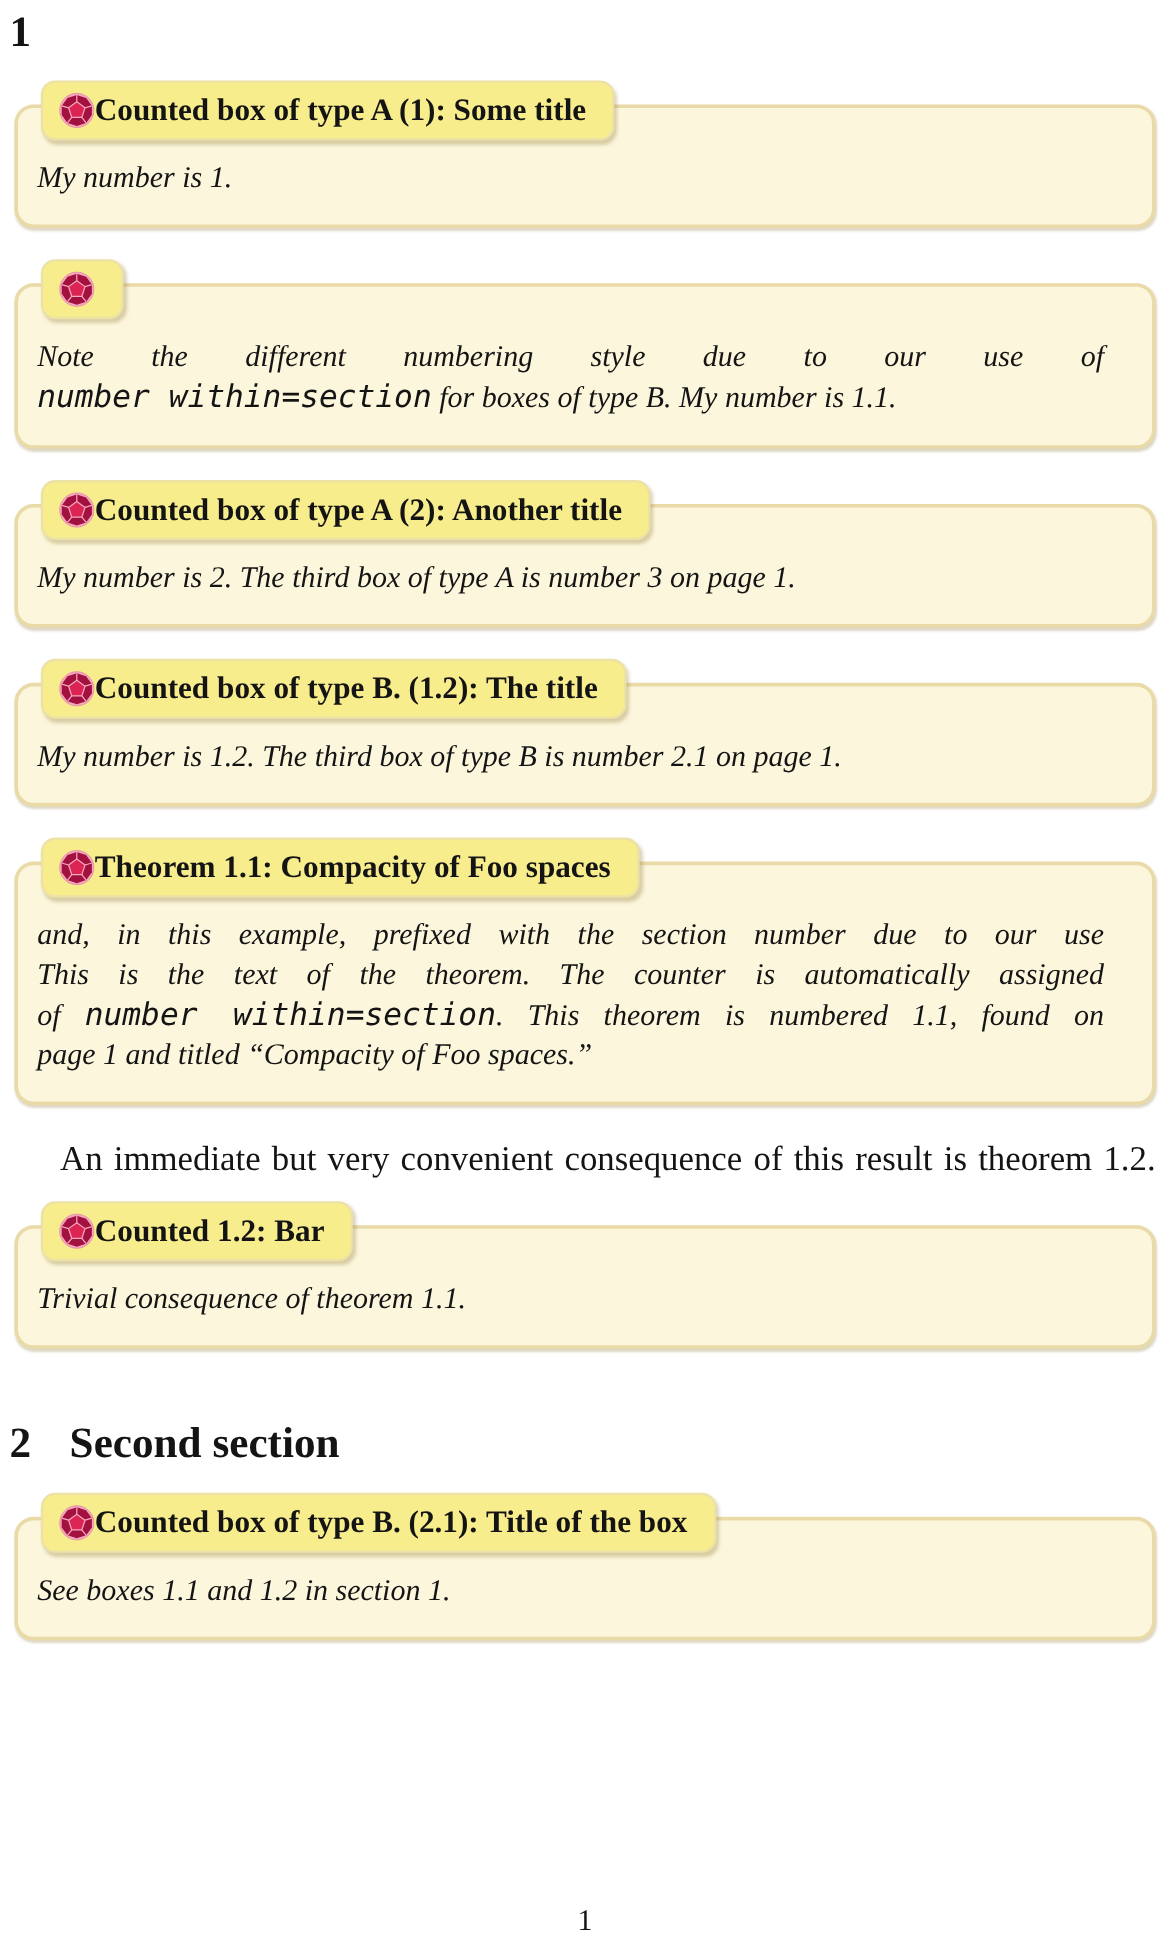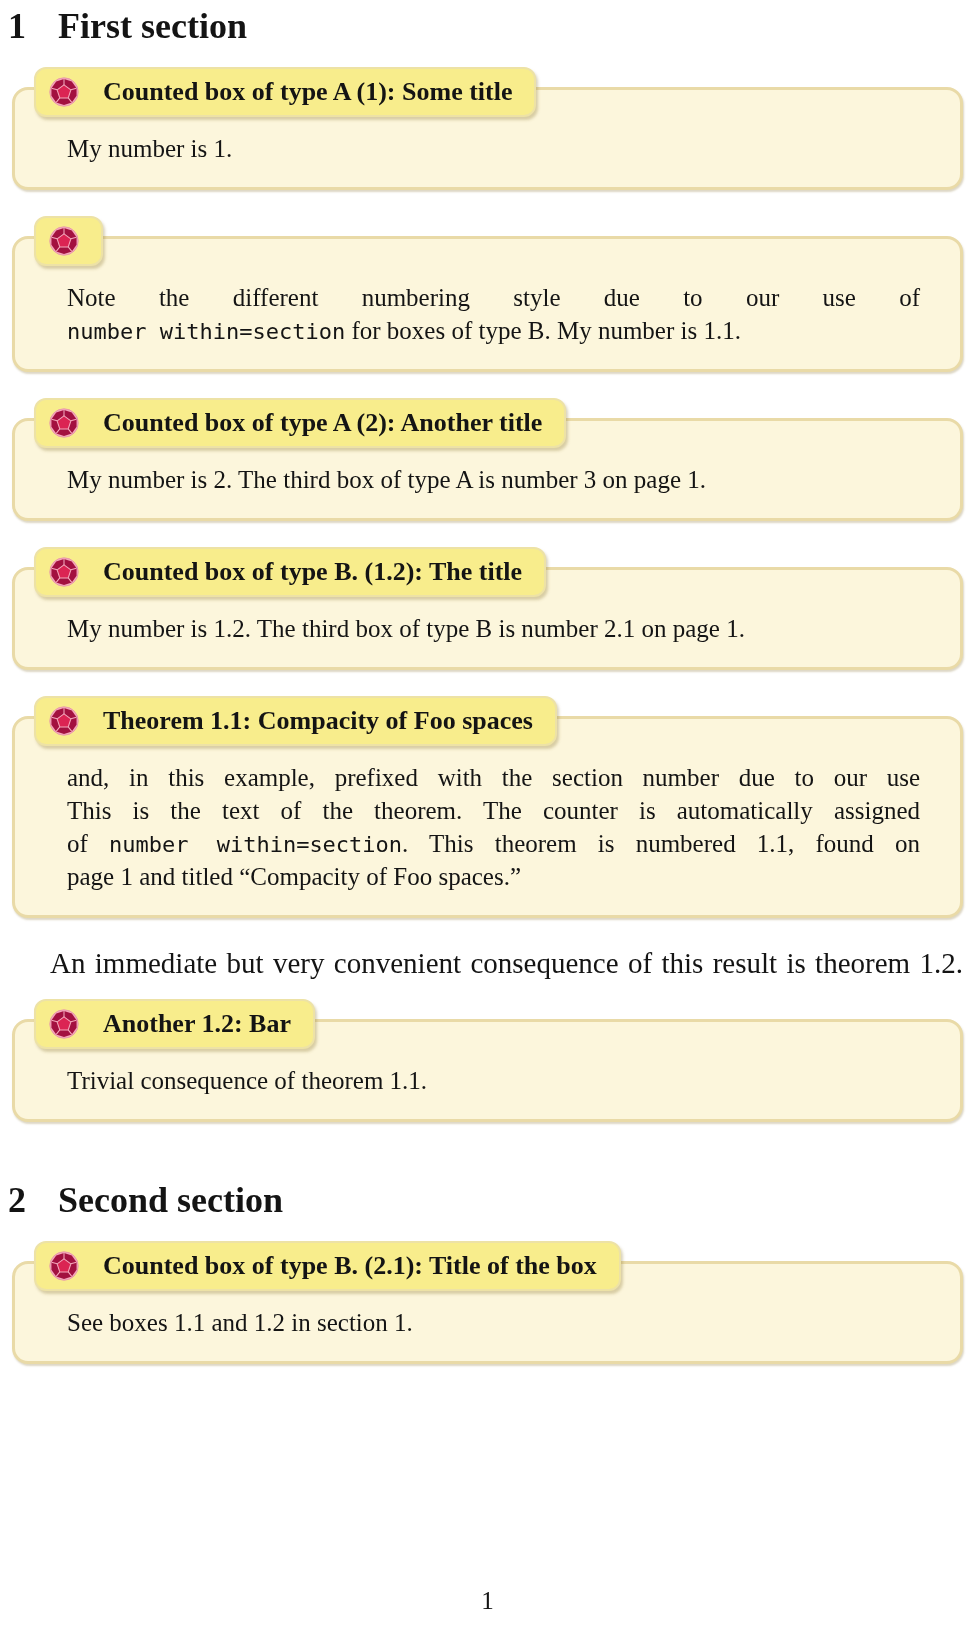--- a/index.html
+++ b/index.html
@@ -34,65 +34,65 @@
   .sec-heading + .block{margin-top:20px;}
   .block-para + .block{margin-top:16px;}
   
   .block-para{font-size:29px;line-height:1.32;}
   .block-para .body-line{text-indent:38px;text-align:justify;text-align-last:justify;}
   
   .tcb-tab{
     position:relative;z-index:2;
     width:fit-content;max-width:92%;
     margin-left:22px;
-    display:flex;align-items:center;gap:24px;
+    display:flex;align-items:center;gap:0;
     background:var(--tab-bg);
     border:2px solid var(--tab-border);
     border-radius:12px;
     padding:8px 22px 8px 13px;
     font-size:26px;font-weight:bold;line-height:1.15;
     white-space:nowrap;
     box-shadow:2px 3px 3px rgba(150,130,60,.35);
   }
   .tcb-body{
     position:relative;z-index:1;
     margin-top:-30px;
     background:var(--body-bg);
     border:3px solid var(--body-border);
     border-radius:16px;
-    padding:42px 40px 22px 52px;
+    padding:42px 40px 22px 16px;
     font-size:25px;line-height:1.32;
     box-shadow:1px 2px 2px rgba(170,155,110,.4);
+    font-style:italic;
   }
   .body-line{text-align:justify;text-align-last:justify;}
   .tcb-body .body-line:last-child{text-align-last:left;}
   .code{
     font-family:"DejaVu Sans Mono","Liberation Mono",monospace;
-    font-size:22px;
+    font-size:26px;
   }
   
   .gem{flex:0 0 auto;display:inline-flex;}
   .gem-outer{fill:var(--gem-pink);stroke:#E58FA6;stroke-width:.8;}
   .gem-ring{fill:var(--gem-dark);}
   .gem-face{fill:var(--gem-red);stroke:var(--gem-pink);stroke-width:1.1;}
   .gem-spoke{stroke:var(--gem-pink);stroke-width:1.1;fill:none;}
   
   .pageno{
     position:absolute;bottom:10px;left:0;right:0;
     text-align:center;font-size:25px;
   }
 </style>
 </head>
 <body>
 
 <div id="page">
   <div id="content">
   <div class="sec-heading">
     <span class="sec-num">1</span>
-    <span class="sec-title">First section</span>
   </div>
 
   <div class="block block-box">
     <div class="tcb-tab">
       <span class="gem">
         <svg width="30" height="30" viewBox="0 0 32 32" aria-hidden="true">
           <circle class="gem-outer" cx="16" cy="16" r="15.2"></circle>
           <polygon class="gem-ring" points="16,2.2 24.3,4.9 29.4,11.9 29.4,20.1 24.3,27.1 16,29.8 7.7,27.1 2.6,20.1 2.6,11.9 7.7,4.9"></polygon>
           <path class="gem-spoke" d="M16,8.4 L16,2.2 M23.3,13.7 L29.4,11.9 M20.5,22.3 L24.3,27.1 M11.5,22.3 L7.7,27.1 M8.7,13.7 L2.6,11.9"></path>
           <polygon class="gem-face" points="16,8.4 23.3,13.7 20.5,22.3 11.5,22.3 8.7,13.7"></polygon>
@@ -183,21 +183,21 @@
   <div class="block block-box">
     <div class="tcb-tab">
       <span class="gem">
         <svg width="30" height="30" viewBox="0 0 32 32" aria-hidden="true">
           <circle class="gem-outer" cx="16" cy="16" r="15.2"></circle>
           <polygon class="gem-ring" points="16,2.2 24.3,4.9 29.4,11.9 29.4,20.1 24.3,27.1 16,29.8 7.7,27.1 2.6,20.1 2.6,11.9 7.7,4.9"></polygon>
           <path class="gem-spoke" d="M16,8.4 L16,2.2 M23.3,13.7 L29.4,11.9 M20.5,22.3 L24.3,27.1 M11.5,22.3 L7.7,27.1 M8.7,13.7 L2.6,11.9"></path>
           <polygon class="gem-face" points="16,8.4 23.3,13.7 20.5,22.3 11.5,22.3 8.7,13.7"></polygon>
         </svg>
       </span>
-      <span class="tcb-title">Another 1.2: Bar</span>
+      <span class="tcb-title">Counted 1.2: Bar</span>
     </div>
     <div class="tcb-body">
           <div class="body-line"><span>Trivial consequence of theorem 1.1.</span></div>
         </div>
   </div>
 
   <div class="sec-heading sec-later">
     <span class="sec-num">2</span>
     <span class="sec-title">Second section</span>
   </div>

